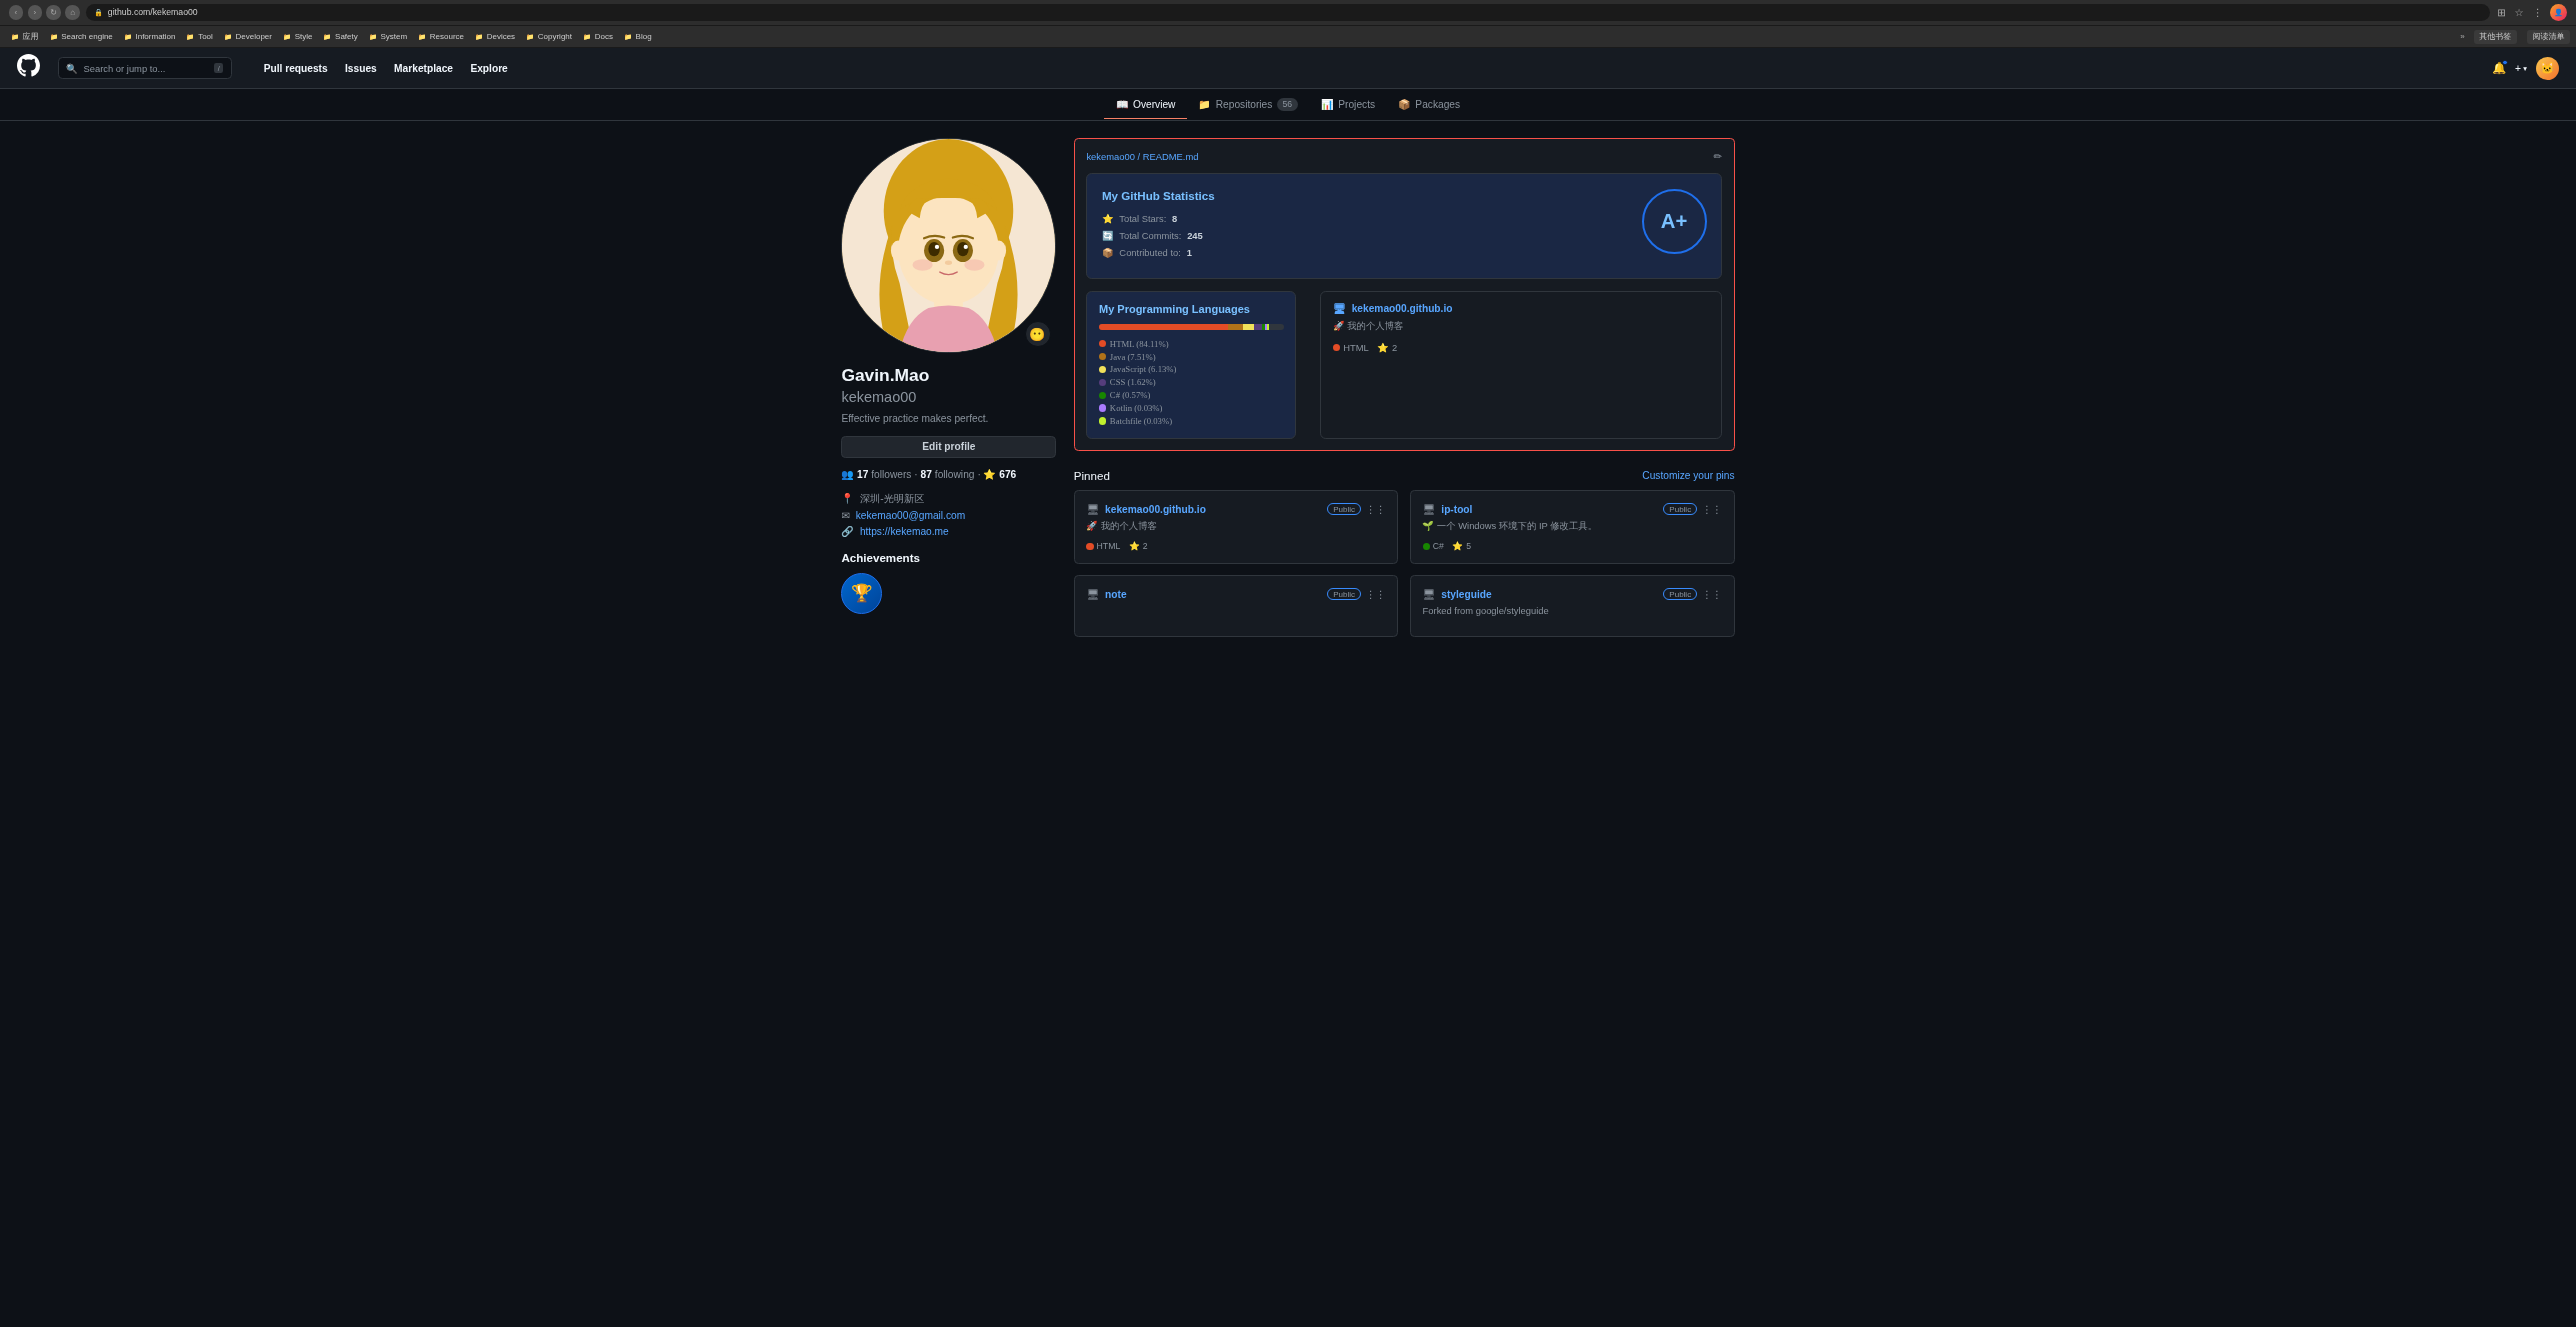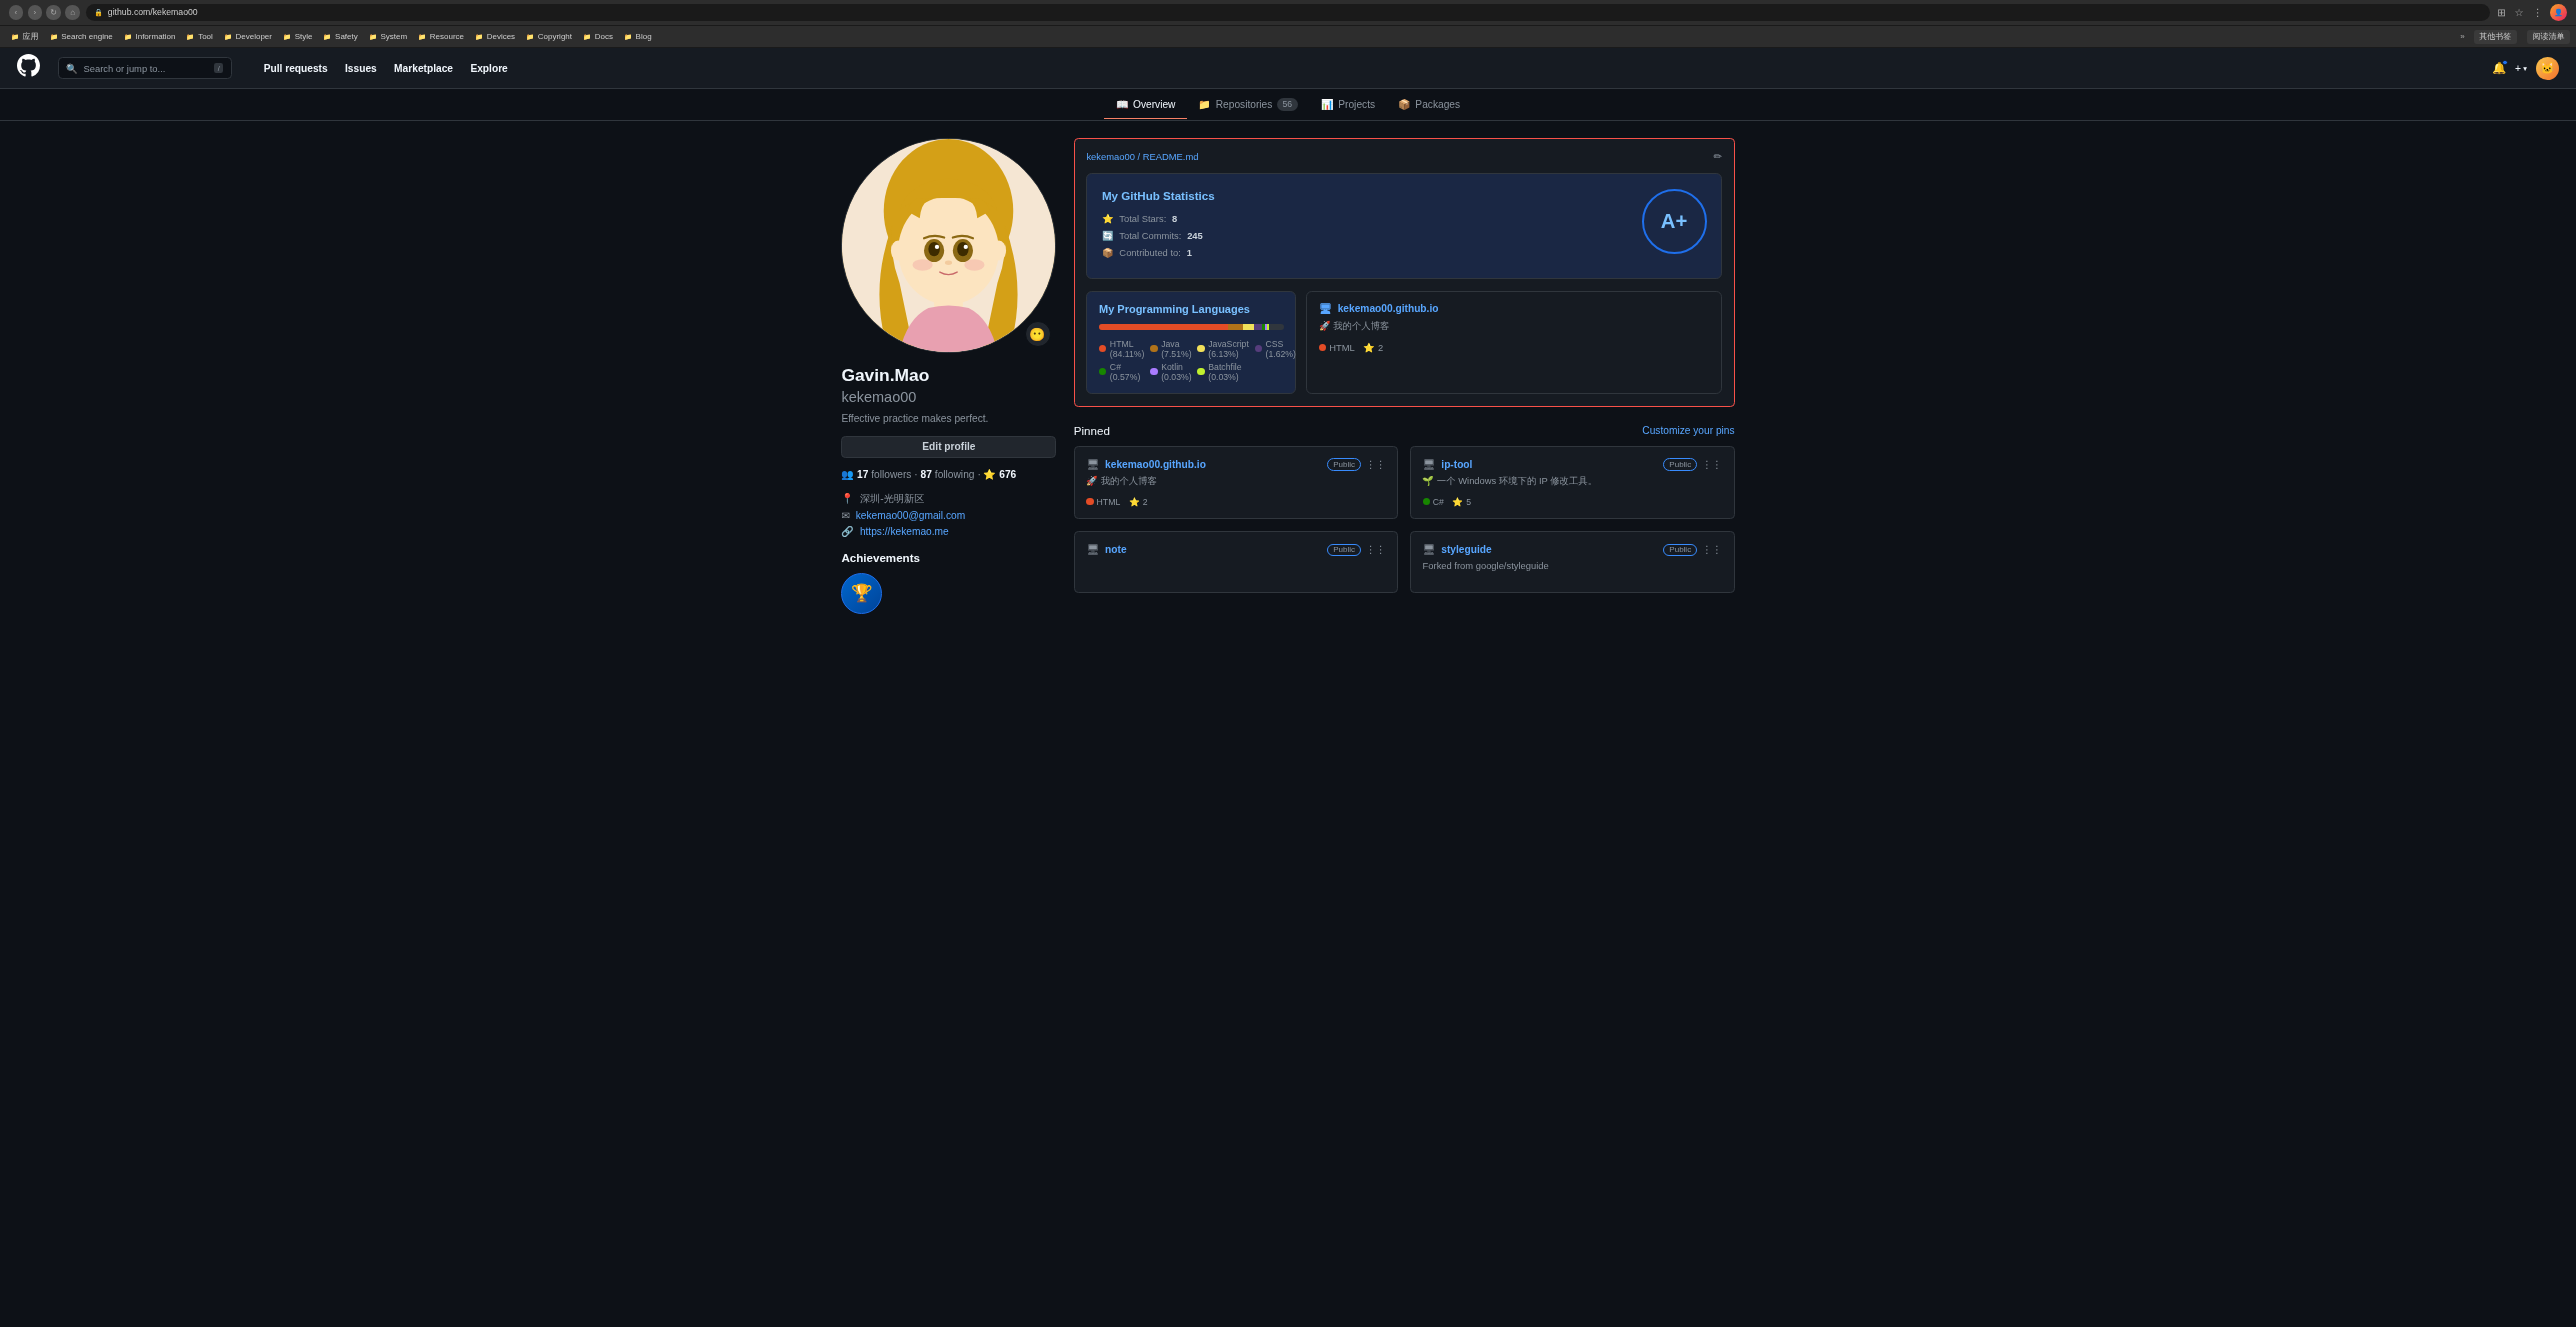--- a/index.html
+++ b/index.html
@@ -457,21 +457,21 @@
       justify-content: center;
       font-size: 20.3px;
       font-weight: 700;
       color: #79c0ff;
       position: relative;
     }
 
     
     .readme-body {
       display: flex;
-      gap: 10px;
+      gap: 24px;
       border-radius: 14px;
     }
     .lang-card {
       background: #1a2744;
       border: 0.7px solid #30363d;
       border-radius: 5.8px;
       padding: 11.6px;
       width: 210px;
     }
     .lang-title {
@@ -484,22 +484,23 @@
       height: 5.8px;
       border-radius: 2.9px;
       margin-bottom: 8.7px;
       background: #30363d;
       overflow: hidden;
       display: flex;
     }
     .lang-bar-segment { height: 100%; }
     .lang-list {
       display: grid;
-      grid-template-columns: 1fr 1fr 1fr 1fr;
+      grid-template-columns: 1fr;
       gap: 2.9px 5.8px;
+      font-family: Liberation Serif, serif;
     }
     .lang-item {
       display: flex;
       align-items: center;
       gap: 3.6px;
       font-size: 8.7px;
       color: #8b949e;
     }
     .lang-dot {
       width: 7.3px;

